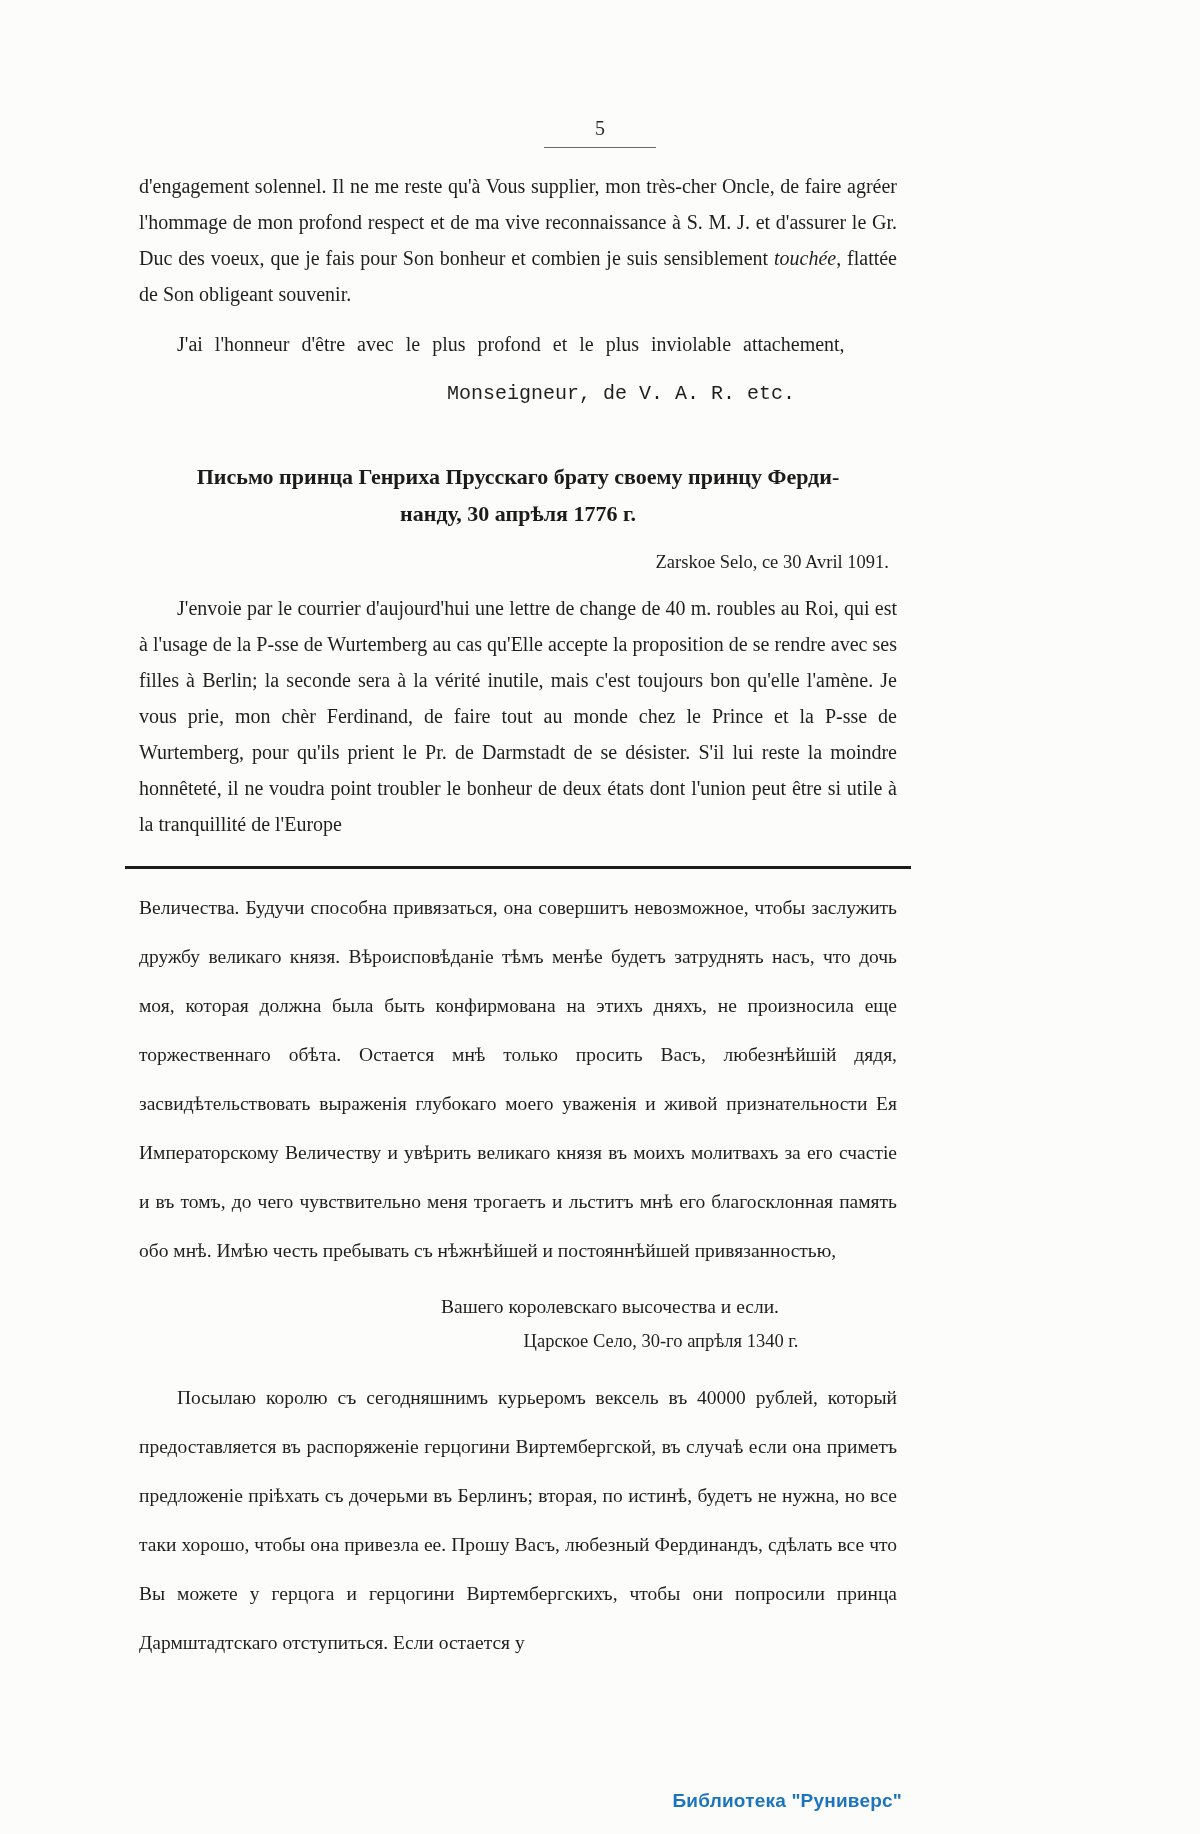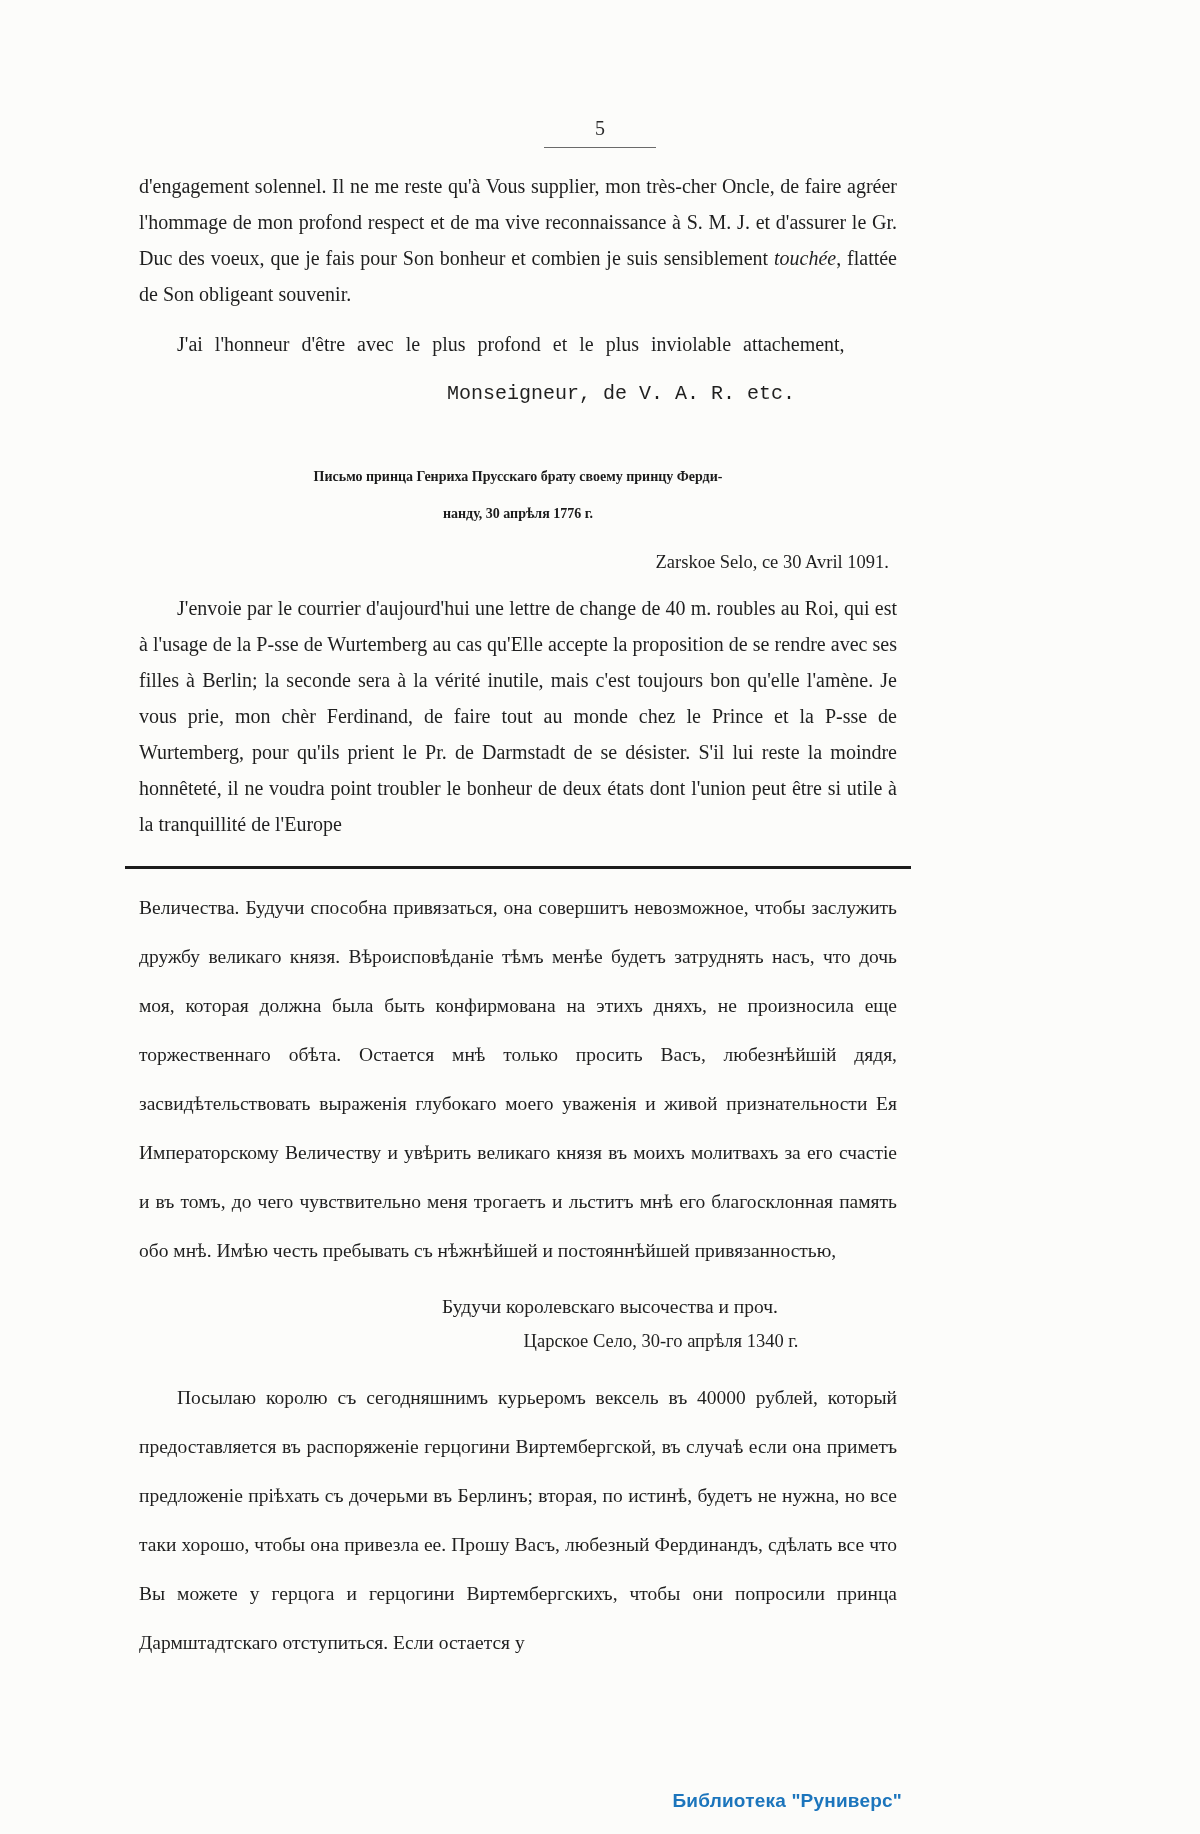--- a/index.html
+++ b/index.html
@@ -51,21 +51,21 @@
   .closing-line {
     margin: 0;
     font-size: 20px;
     line-height: 36px;
     text-align: center;
     padding-left: 206px;
     font-family: Liberation Mono, monospace;
   }
   .letter-heading {
     margin: 46px 0 0 0;
-    font-size: 14px;
+    font-size: 22px;
     font-weight: bold;
     line-height: 37px;
     text-align: center;
     color: #1b1b1b;
   }
   .letter-heading .hl { display: block; }
   .dateline-right {
     margin: 16px 0 4px 0;
     font-size: 18.5px;
     line-height: 28px;
@@ -139,21 +139,21 @@
     <p class="para indent">J'envoie par le courrier d'aujourd'hui une lettre de change de 40 m. roubles au Roi, qui est à l'usage de la P-sse de Wurtemberg au cas qu'Elle accepte la proposition de se rendre avec ses filles à Berlin; la seconde sera à la vérité inutile, mais c'est toujours bon qu'elle l'amène. Je vous prie, mon chèr Ferdinand, de faire tout au monde chez le Prince et la P-sse de Wurtemberg, pour qu'ils prient le Pr. de Darmstadt de se désister. S'il lui reste la moindre honnêteté, il ne voudra point troubler le bonheur de deux états dont l'union peut être si utile à la tranquillité de l'Europe</p>
 
   </main>
 
   <hr class="section-rule">
 
   <section class="content translation">
 
     <p class="para">Величества. Будучи способна привязаться, она совершитъ невозможное, чтобы заслужить дружбу великаго князя. Вѣроисповѣданіе тѣмъ менѣе будетъ затруднять насъ, что дочь моя, которая должна была быть конфирмована на этихъ дняхъ, не произносила еще торжественнаго обѣта. Остается мнѣ только просить Васъ, любезнѣйшій дядя, засвидѣтельствовать выраженія глубокаго моего уваженія и живой признательности Ея Императорскому Величеству и увѣрить великаго князя въ моихъ молитвахъ за его счастіе и въ томъ, до чего чувствительно меня трогаетъ и льститъ мнѣ его благосклонная память обо мнѣ. Имѣю честь пребывать съ нѣжнѣйшей и постояннѣйшей привязанностью,</p>
 
-    <p class="closing-line-ru">Будучи королевскаго высочества и проч.</p>
+    <p class="closing-line-ru">Вашего королевскаго высочества и если.</p>
 
     <p class="dateline-ru">Царское Село, 30-го апрѣля 1340 г.</p>
 
     <p class="para indent">Посылаю королю съ сегодняшнимъ курьеромъ вексель въ 40000 рублей, который предоставляется въ распоряженіе герцогини Виртембергской, въ случаѣ если она приметъ предложеніе пріѣхать съ дочерьми въ Берлинъ; вторая, по истинѣ, будетъ не нужна, но все таки хорошо, чтобы она привезла ее. Прошу Васъ, любезный Фердинандъ, сдѣлать все что Вы можете у герцога и герцогини Виртембергскихъ, чтобы они попросили принца Дармштадтскаго отступиться. Если остается у</p>
 
   </section>
 
   <div class="watermark" style="color: rgb(28, 117, 188);">Библиотека "Руниверс"</div>
 
 </div>

